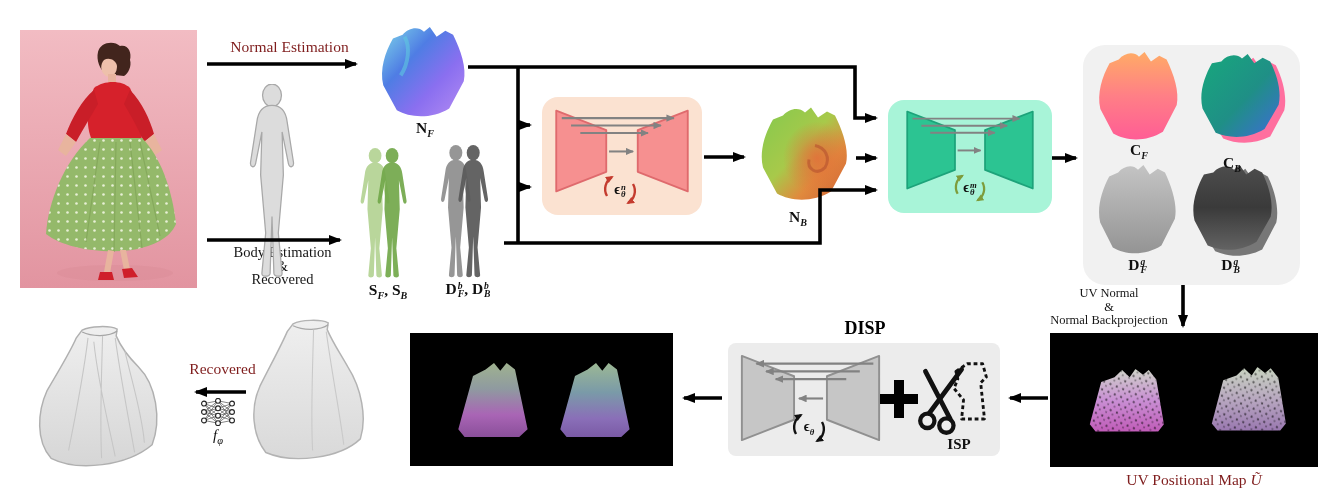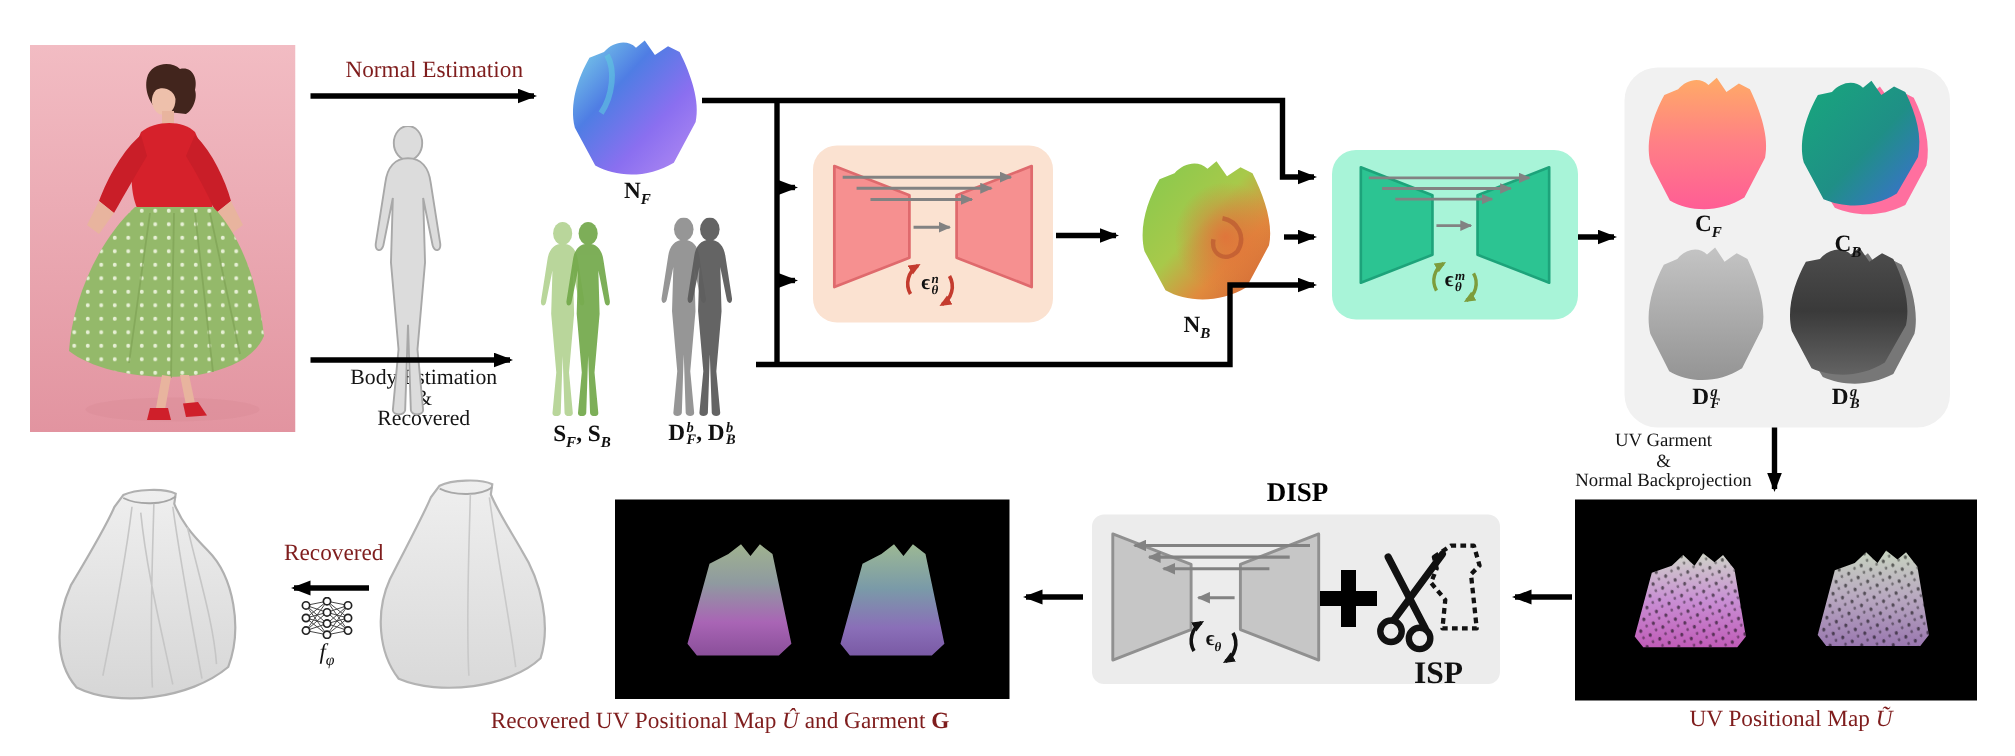--- a/index.html
+++ b/index.html
@@ -271,21 +271,21 @@
     <span>C</span><sub>B</sub>
   </div>
   <div class="abs ctr lbl" style="left:1110px;top:256px;width:55px;">
     <span>D</span><span class="ss"><span>g</span><span>F</span></span>
   </div>
   <div class="abs ctr lbl" style="left:1203px;top:256px;width:55px;">
     <span>D</span><span class="ss"><span>g</span><span>B</span></span>
   </div>
 
   <div class="abs ctr small" style="left:1040px;top:287px;width:138px;">
-    <div>UV Garment</div>
+    <div>UV Normal</div>
     <div>&amp;</div>
     <div>Normal Backprojection</div>
   </div>
 
   <div class="abs black-panel" style="left:1050px;top:333px;width:268px;height:134px;">
     <svg viewBox="0 0 268 134" width="268" height="134">
       <defs>
         <linearGradient id="gUVL" x1="0" y1="0" x2="0" y2="1">
           <stop offset="0" stop-color="#cfd4c8"></stop>
             <stop offset="0.5" stop-color="#c98fd4"></stop>
@@ -360,21 +360,21 @@
           <path d="M44,14 L56,6 L72,6 L76,20 L70,26 L74,64 L50,64 L52,44 L42,32 L46,22 Z" fill="none" stroke="#111" stroke-width="3" stroke-dasharray="4 3" stroke-linejoin="round"></path>
         </g>
         <g stroke="#111" fill="none" stroke-linecap="round">
           <line x1="16" y1="58" x2="50" y2="12" stroke-width="5"></line>
           <line x1="38" y1="64" x2="12" y2="14" stroke-width="5"></line>
           <circle cx="14" cy="66" r="7.5" stroke-width="4.5"></circle>
           <circle cx="34" cy="71" r="7.5" stroke-width="4.5"></circle>
         </g>
       </svg>
     </div>
-    <div class="abs ctr" style="left:208px;top:93px;width:46px;font-weight:bold;font-size:21px;">ISP</div>
+    <div class="abs ctr" style="left:208px;top:93px;width:46px;font-weight:bold;font-size:15px;">ISP</div>
   </div>
 
   <div class="abs black-panel" style="left:410px;top:333px;width:263px;height:133px;">
     <svg viewBox="0 0 263 133" width="263" height="133">
       <defs>
         <linearGradient id="gRC1" x1="0" y1="0" x2="0" y2="1">
           <stop offset="0" stop-color="#9fb28f"></stop>
             <stop offset="0.35" stop-color="#8f9aa0"></stop>
           <stop offset="0.7" stop-color="#a965b5"></stop>
             <stop offset="1" stop-color="#8a4f9a"></stop>
@@ -386,23 +386,20 @@
             <stop offset="1" stop-color="#7a5aa5"></stop>
         </linearGradient>
       </defs>
       <g transform="translate(42,26)">
         <path d="M32,8 L40,3 L46,9 L52,3 L60,8 L72,54 L64,60 L12,60 L6,54 L20,13 Z" fill="url(#gRC1)" transform="scale(1.05,1.3)"></path>
       </g>
       <g transform="translate(144,26)">
         <path d="M32,8 L40,3 L46,9 L52,3 L60,8 L72,54 L64,60 L12,60 L6,54 L20,13 Z" fill="url(#gRC2)" transform="scale(1.05,1.3)"></path>
       </g>
     </svg>
-  </div>
-  <div class="abs ctr cap" style="left:280px;top:472px;width:400px;">
-    <span>Recovered UV Positional Map </span><span class="itU">Û</span><span> and Garment </span><b>G</b>
   </div>
 
   <div class="abs" style="left:228px;top:316px;width:176px;height:156px;">
     <svg viewBox="0 0 175 160" width="176" height="156">
       <defs>
         <linearGradient id="gMesh1" x1="0" y1="0" x2="0" y2="1">
           <stop offset="0" stop-color="#efefef"></stop>
             <stop offset="1" stop-color="#d9d9d9"></stop>
         </linearGradient>
       </defs>

